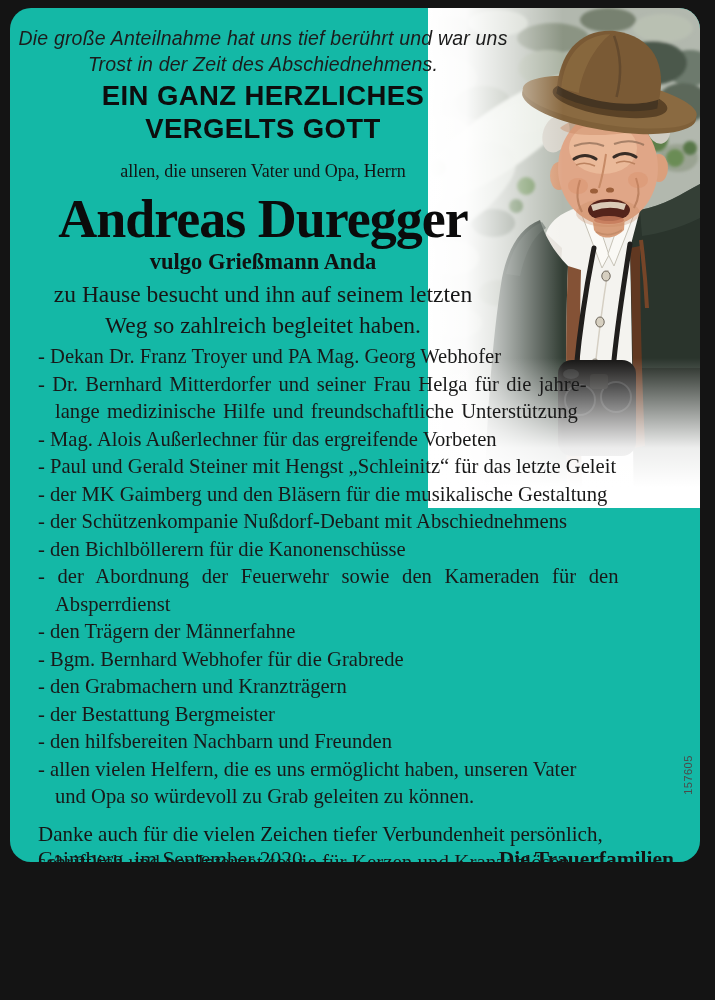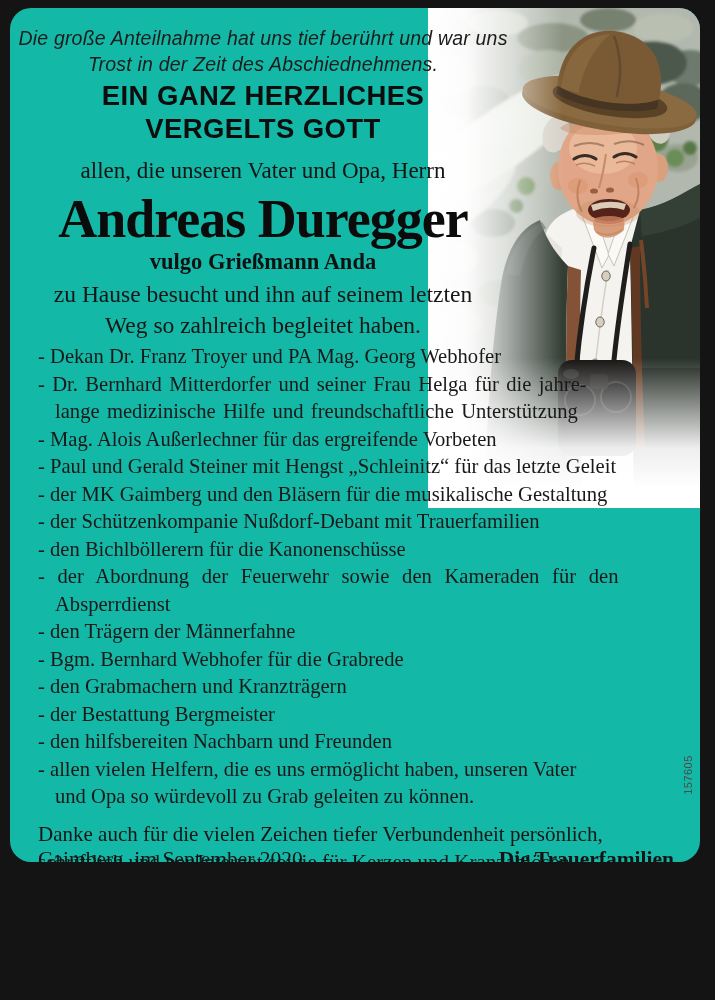--- a/index.html
+++ b/index.html
@@ -28,21 +28,21 @@
   .intro-italic{
     margin-top:17px;
     font-family:"Liberation Sans", sans-serif;
     font-style:italic;font-size:19.5px;line-height:26px;color:#1c1c1c;letter-spacing:0.2px;
   }
   .headline{
     margin-top:2px;
     font-family:"Liberation Sans", sans-serif;
     font-weight:bold;font-size:27.5px;line-height:33px;letter-spacing:0.4px;color:#0d0d0d;
   }
-  .salutation{margin-top:11px;font-size:23px;line-height:30px;color:#141414;}
+  .salutation{margin-top:11px;font-size:18px;line-height:30px;color:#141414;}
   .name{margin-top:5px;font-size:54px;font-weight:bold;line-height:57px;letter-spacing:-1px;color:#0b0b0b;}
   .vulgo{margin-top:1px;font-size:22.5px;font-weight:bold;line-height:25px;color:#111;}
   .farewell{margin-top:5px;font-size:23.5px;line-height:31px;color:#161616;}
   .thanks-heading{margin:9px 26px 0 28px;font-size:22px;line-height:27px;text-align:left;color:#161616;}
   .thanks-list{margin:2px 26px 0 28px;}
   .thanks-item{
     font-size:20.6px;line-height:27.5px;color:#191919;
     white-space:pre;padding-left:17px;text-indent:-17px;
   }
   .spread-sm{word-spacing:2.2px;}
@@ -197,21 +197,21 @@
     </div>
 
 
     <div class="thanks-list">
       <div class="thanks-item">- Dekan Dr. Franz Troyer und PA Mag. Georg Webhofer</div>
       <div class="thanks-item spread-sm">- Dr. Bernhard Mitterdorfer und seiner Frau Helga für die jahre-
 lange medizinische Hilfe und freundschaftliche Unterstützung</div>
       <div class="thanks-item">- Mag. Alois Außerlechner für das ergreifende Vorbeten</div>
       <div class="thanks-item">- Paul und Gerald Steiner mit Hengst „Schleinitz“ für das letzte Geleit</div>
       <div class="thanks-item">- der MK Gaimberg und den Bläsern für die musikalische Gestaltung</div>
-      <div class="thanks-item">- der Schützenkompanie Nußdorf-Debant mit Trauerfamilien</div>
+      <div class="thanks-item">- der Schützenkompanie Nußdorf-Debant mit Abschiednehmens</div>
       <div class="thanks-item">- den Bichlböllerern für die Kanonenschüsse</div>
       <div class="thanks-item spread-lg">- der Abordnung der Feuerwehr sowie den Kameraden für den
 Absperrdienst</div>
       <div class="thanks-item">- den Trägern der Männerfahne</div>
       <div class="thanks-item">- Bgm. Bernhard Webhofer für die Grabrede</div>
       <div class="thanks-item">- den Grabmachern und Kranzträgern</div>
       <div class="thanks-item">- der Bestattung Bergmeister</div>
       <div class="thanks-item">- den hilfsbereiten Nachbarn und Freunden</div>
       <div class="thanks-item">- allen vielen Helfern, die es uns ermöglicht haben, unseren Vater
 und Opa so würdevoll zu Grab geleiten zu können.</div>

